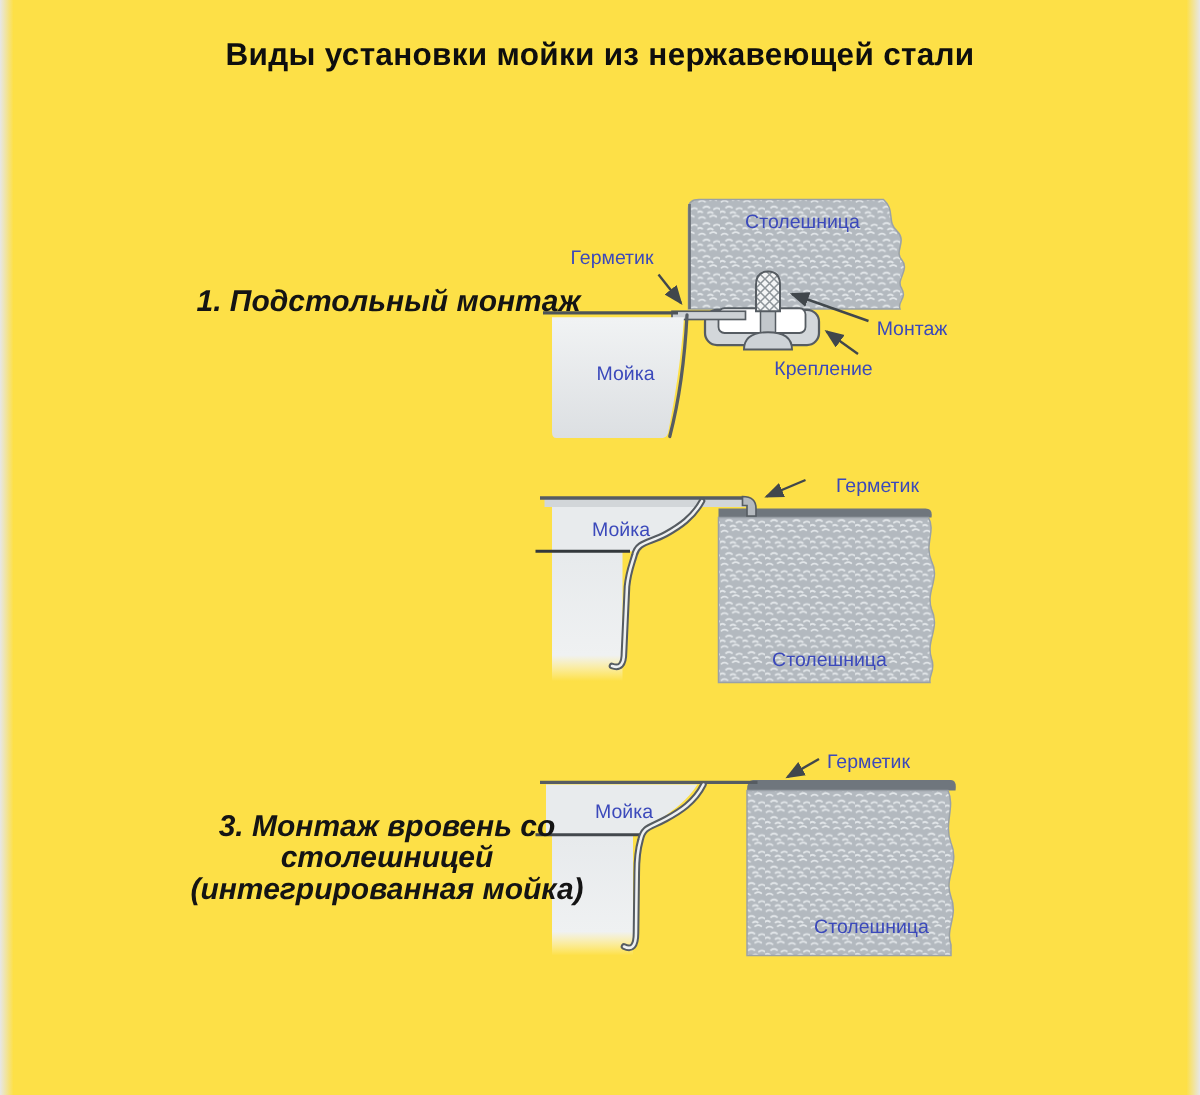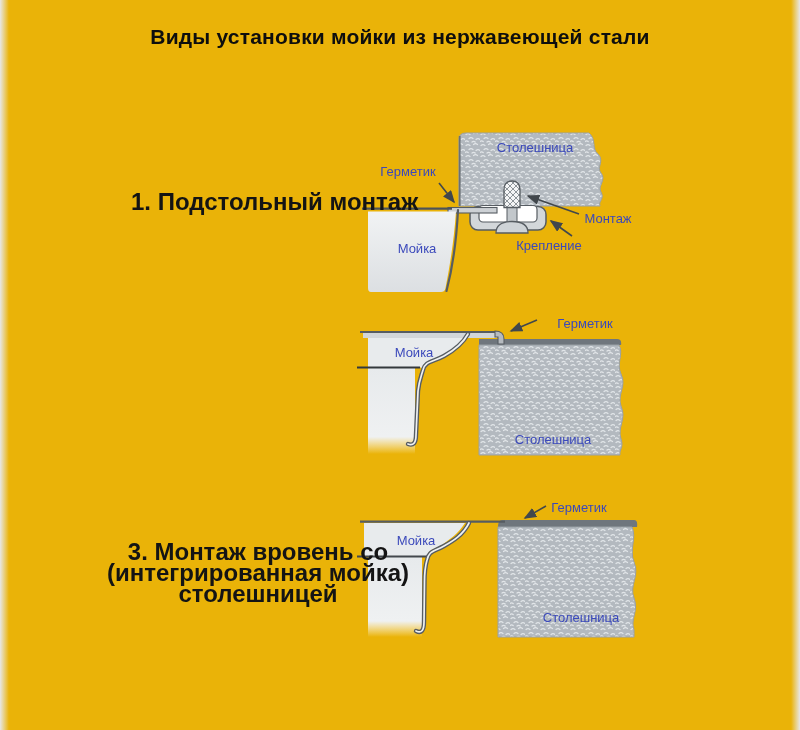--- a/index.html
+++ b/index.html
@@ -1,29 +1,29 @@
 <!DOCTYPE html>
 <html><head>
 <meta charset="utf-8">
 <style>
   html,body { margin:0; padding:0; background:#ffffff; }
   .page {
-    position:relative; width:800px; height:730px; background:#eab308;
+    position:relative; width:800px; height:730px; background:#fde047;
     font-family:"Liberation Sans", sans-serif; overflow:hidden; margin:0 auto;
   }
   .edge { position:absolute; top:0; bottom:0; width:9px; pointer-events:none; }
   .edge.left  { left:0;  background:linear-gradient(90deg,#e7e7e7,rgba(255,255,255,0)); }
   .edge.right { right:0; background:linear-gradient(270deg,#e7e7e7,rgba(255,255,255,0)); }
   .title {
     position:absolute; top:25px; left:0; right:0; text-align:center;
     font-size:21px; font-weight:bold; color:#0e0e0e; letter-spacing:0.2px;
   }
   .heading {
-    position:absolute; font-weight:bold; color:#141414; font-size:24px;
-    line-height:21px; white-space:nowrap;
+    position:absolute; font-weight:bold; color:#141414; font-size:20px;
+    line-height:21px; white-space:nowrap;font-style:italic;
   }
   .heading.center { text-align:center; transform:translateX(-50%); }
   .lbl {
     position:absolute; font-weight:normal; color:#3b49bb; font-size:13px;
     white-space:nowrap; transform:translateX(-50%); text-align:center;
   }
   svg.diagram { position:absolute; left:0; top:0; }
 </style>
 </head>
 <body>
@@ -136,20 +136,20 @@
   <div class="lbl" style="left:608px; top:211px;">Монтаж</div>
   <div class="lbl" style="left:549px; top:238px;">Крепление</div>
   <div class="lbl" style="left:417px; top:241px;">Мойка</div>
 
   <div class="lbl" style="left:414px; top:345px;">Мойка</div>
   <div class="lbl" style="left:585px; top:316px;">Герметик</div>
   <div class="lbl" style="left:553px; top:432px;">Столешница</div>
 
   <div class="heading center" style="left:258px; top:541px;">
     <div>3. Монтаж вровень со</div>
+    <div>столешницей</div>
     <div>(интегрированная мойка)</div>
-    <div>столешницей</div>
   </div>
   <div class="lbl" style="left:416px; top:533px;">Мойка</div>
   <div class="lbl" style="left:579px; top:500px;">Герметик</div>
   <div class="lbl" style="left:581px; top:610px;">Столешница</div>
 
 </div>
 
 </body></html>

